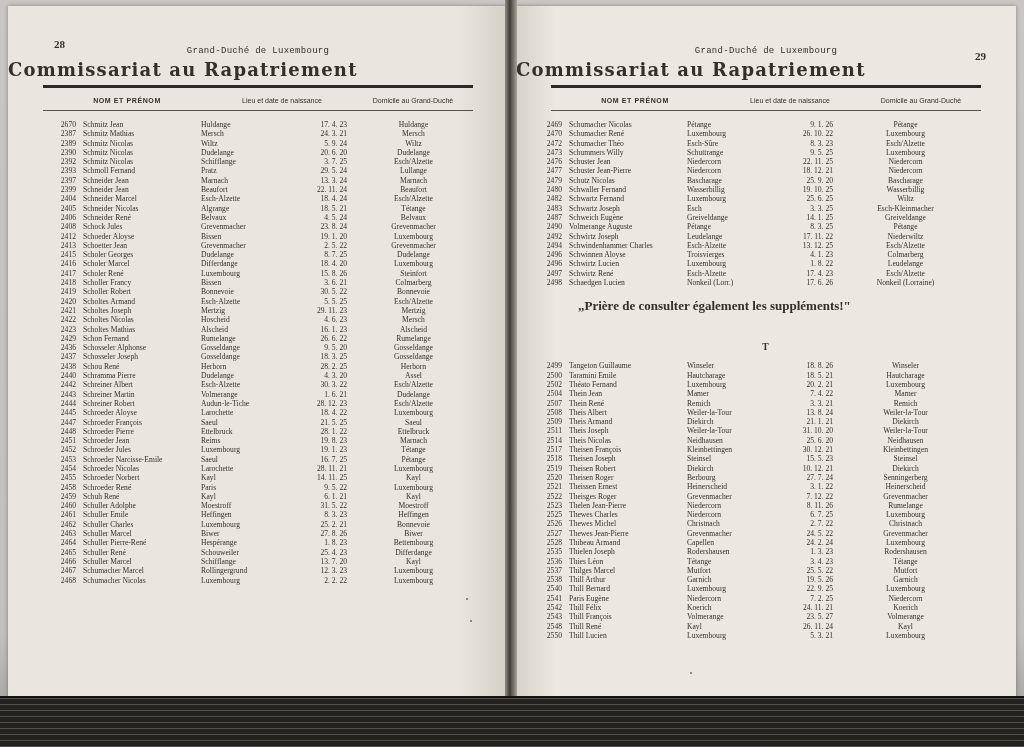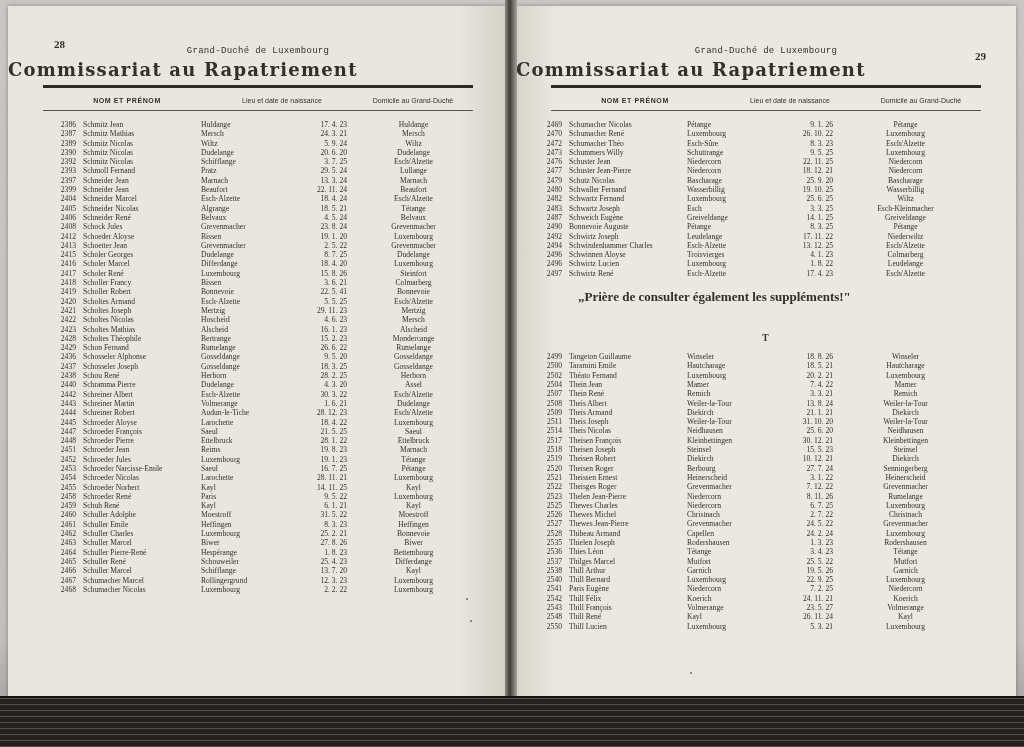--- a/index.html
+++ b/index.html
@@ -62,21 +62,21 @@
     <div class="title">Commissariat au Rapatriement</div>
     <div class="thick-rule"></div>
     <div class="colheads">
       <span class="h1">NOM ET PRÉNOM</span>
       <span class="h2">Lieu et date de naissance</span>
       <span class="h3">Domicile au Grand-Duché</span>
     </div>
     <div class="thin-rule"></div>
     <div class="rows">
         <div class="row">
-          <span class="cell c-num">2386</span>
+          <span class="cell c-num">2670</span>
           <span class="cell c-name">Schmitz Jean</span>
           <span class="cell c-place">Huldange</span>
           <span class="cell c-date">17. 4. 23</span>
           <span class="cell c-dom">Huldange</span>
         </div>
         <div class="row">
           <span class="cell c-num">2387</span>
           <span class="cell c-name">Schmitz Mathias</span>
           <span class="cell c-place">Mersch</span>
           <span class="cell c-date">24. 3. 21</span>
@@ -191,21 +191,21 @@
           <span class="cell c-num">2418</span>
           <span class="cell c-name">Scholler Francy</span>
           <span class="cell c-place">Bissen</span>
           <span class="cell c-date">3. 6. 21</span>
           <span class="cell c-dom">Colmarberg</span>
         </div>
         <div class="row">
           <span class="cell c-num">2419</span>
           <span class="cell c-name">Scholler Robert</span>
           <span class="cell c-place">Bonnevoie</span>
-          <span class="cell c-date">22. 5. 41</span>
+          <span class="cell c-date">30. 5. 22</span>
           <span class="cell c-dom">Bonnevoie</span>
         </div>
         <div class="row">
           <span class="cell c-num">2420</span>
           <span class="cell c-name">Scholtes Armand</span>
           <span class="cell c-place">Esch-Alzette</span>
           <span class="cell c-date">5. 5. 25</span>
           <span class="cell c-dom">Esch/Alzette</span>
         </div>
         <div class="row">
@@ -221,27 +221,20 @@
           <span class="cell c-place">Hoscheid</span>
           <span class="cell c-date">4. 6. 23</span>
           <span class="cell c-dom">Mersch</span>
         </div>
         <div class="row">
           <span class="cell c-num">2423</span>
           <span class="cell c-name">Scholtes Mathias</span>
           <span class="cell c-place">Alscheid</span>
           <span class="cell c-date">16. 1. 23</span>
           <span class="cell c-dom">Alscheid</span>
-        </div>
-        <div class="row">
-          <span class="cell c-num">2428</span>
-          <span class="cell c-name">Scholtes Théophile</span>
-          <span class="cell c-place">Bertrange</span>
-          <span class="cell c-date">15. 2. 23</span>
-          <span class="cell c-dom">Mondercange</span>
         </div>
         <div class="row">
           <span class="cell c-num">2429</span>
           <span class="cell c-name">Schon Fernand</span>
           <span class="cell c-place">Rumelange</span>
           <span class="cell c-date">26. 6. 22</span>
           <span class="cell c-dom">Rumelange</span>
         </div>
         <div class="row">
           <span class="cell c-num">2436</span>
@@ -512,21 +505,21 @@
         </div>
         <div class="row">
           <span class="cell c-num">2487</span>
           <span class="cell c-name">Schweich Eugène</span>
           <span class="cell c-place">Greiveldange</span>
           <span class="cell c-date">14. 1. 25</span>
           <span class="cell c-dom">Greiveldange</span>
         </div>
         <div class="row">
           <span class="cell c-num">2490</span>
-          <span class="cell c-name">Bonnevoie Auguste</span>
+          <span class="cell c-name">Volmerange Auguste</span>
           <span class="cell c-place">Pétange</span>
           <span class="cell c-date">8. 3. 25</span>
           <span class="cell c-dom">Pétange</span>
         </div>
         <div class="row">
           <span class="cell c-num">2492</span>
           <span class="cell c-name">Schwirtz Joseph</span>
           <span class="cell c-place">Leudelange</span>
           <span class="cell c-date">17. 11. 22</span>
           <span class="cell c-dom">Niederwiltz</span>
@@ -552,20 +545,27 @@
           <span class="cell c-date">1. 8. 22</span>
           <span class="cell c-dom">Leudelange</span>
         </div>
         <div class="row">
           <span class="cell c-num">2497</span>
           <span class="cell c-name">Schwirtz René</span>
           <span class="cell c-place">Esch-Alzette</span>
           <span class="cell c-date">17. 4. 23</span>
           <span class="cell c-dom">Esch/Alzette</span>
         </div>
+        <div class="row">
+          <span class="cell c-num">2498</span>
+          <span class="cell c-name">Schaedgen Lucien</span>
+          <span class="cell c-place">Nonkeil (Lorr.)</span>
+          <span class="cell c-date">17. 6. 26</span>
+          <span class="cell c-dom">Nonkeil (Lorraine)</span>
+        </div>
       </div>
     <div class="note">„Prière de consulter également les suppléments!"</div>
     <div class="section-letter">T</div>
     <div class="rows">
         <div class="row">
           <span class="cell c-num">2499</span>
           <span class="cell c-name">Tangeton Guillaume</span>
           <span class="cell c-place">Winseler</span>
           <span class="cell c-date">18. 8. 26</span>
           <span class="cell c-dom">Winseler</span>

